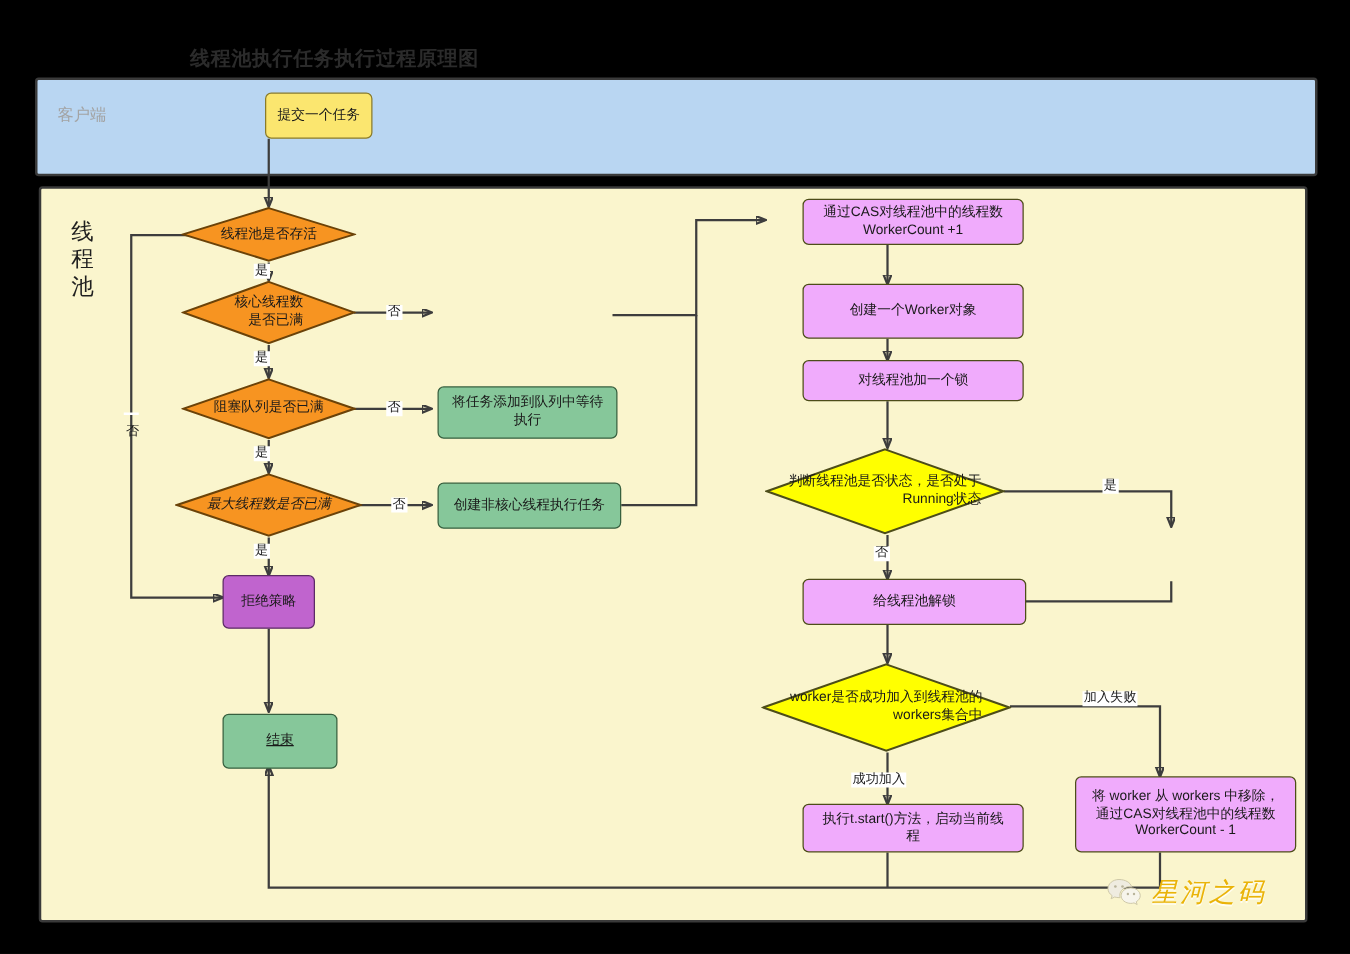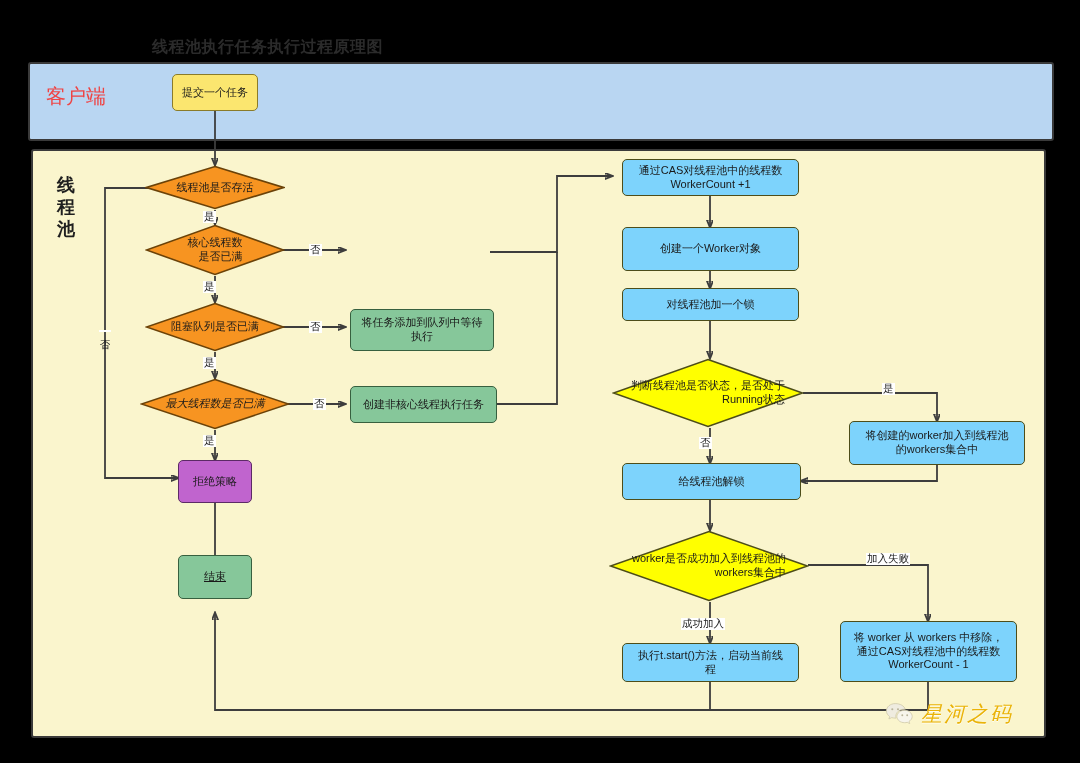--- a/index.html
+++ b/index.html
@@ -37,30 +37,30 @@
     background: #b9d6f2;
   }
   #panel-pool {
     left: 31px; top: 149px;
     width: 1015px; height: 589px;
     background: #faf5cd;
   }
   #label-client {
     position: absolute;
     left: 46px; top: 83px;
-    font-size: 20px;
-    color: #ef4444;
+    font-size: 13px;
+    color: #a3a3a3;
     white-space: nowrap;
   }
   #label-pool {
     position: absolute;
     left: 52px; top: 175px;
     width: 28px;
     font-size: 18px;
-    font-weight: bold;
+    font-weight: normal;
     color: #1f1f1f;
     line-height: 1.22;
     text-align: center;
   }
 
   
   .node {
     position: absolute;
     display: flex;
     align-items: center;
@@ -69,22 +69,22 @@
     font-size: 11px;
     line-height: 1.25;
     color: #1a1a1a;
     padding: 2px 5px;
     white-space: pre-line;
   }
   .rect {
     border: 1.6px solid #4a4a20;
     border-radius: 5px;
   }
-  .n-yellow-soft { background: #fbe66f; border-color: #8a7b2a; }
-  .n-yellow      { background: #7dd3fc; border-color: #4d4d19; }
+  .n-yellow-soft { background: #fbe66f; border-color: #8a7b2a; margin-left: 40px; }
+  .n-yellow      { background: #f0abfc; border-color: #4d4d19; margin-left: 20px; }
   .n-green       { background: #86c79a; border-color: #37603f; }
   .n-purple      { background: #c064ce; border-color: #5c2a66; }
 
   
   .diamond {
     position: absolute;
   }
   .diamond > svg { display: block; position: absolute; left:0; top:0; }
   .diamond .dtext {
     position: absolute;
@@ -228,21 +228,21 @@
 
   <div class="diamond d-orange" style="left:140px; top:378px; width:150px; height:52px;font-style:italic;">
     <svg width="150" height="52" viewBox="0 0 150 52">
         <polygon points="75,1.5 148.5,26 75,50.5 1.5,26"></polygon>
       </svg>
     <div class="dtext">最大线程数是否已满</div>
   </div>
 
   <div class="node rect n-purple" style="left:178px; top:460px; width:74px; height:43px;">拒绝策略</div>
 
-  <div class="node rect n-green" style="left:178px; top:555px; width:74px; height:44px;text-decoration:underline;">结束</div>
+  <div class="node rect n-green" style="left:178px; top:571px; width:92px; height:44px;text-decoration:underline;">结束</div>
 
 
   <div class="node rect n-green" style="left:350px; top:386px; width:147px; height:37px;">创建非核心线程执行任务</div>
 
   <div class="node rect n-green" style="left:350px; top:309px; width:144px; height:42px;">将任务添加到队列中等待
 执行</div>
 
   <div class="node rect n-yellow" style="left:622px; top:159px; width:177px; height:37px;">通过CAS对线程池中的线程数
 WorkerCount +1</div>
 
@@ -251,22 +251,20 @@
   <div class="node rect n-yellow" style="left:622px; top:288px; width:177px; height:33px;">对线程池加一个锁</div>
 
   <div class="diamond d-yellow" style="left:612px; top:358px; width:192px; height:70px;">
     <svg width="192" height="70" viewBox="0 0 192 70">
         <polygon points="96,1.5 190.5,35 96,68.5 1.5,35"></polygon>
       </svg>
     <div class="dtext">判断线程池是否状态，是否处于
 Running状态</div>
   </div>
 
-  <div class="node rect n-yellow" style="left:849px; top:421px; width:176px; height:44px;">将创建的worker加入到线程池
-的workers集合中</div>
 
   <div class="node rect n-yellow" style="left:622px; top:463px; width:179px; height:37px;">给线程池解锁</div>
 
   <div class="diamond d-yellow" style="left:609px; top:530px; width:200px; height:72px;">
     <svg width="200" height="72" viewBox="0 0 200 72">
         <polygon points="100,1.5 198.5,36 100,70.5 1.5,36"></polygon>
       </svg>
     <div class="dtext">worker是否成功加入到线程池的
 workers集合中</div>
   </div>

